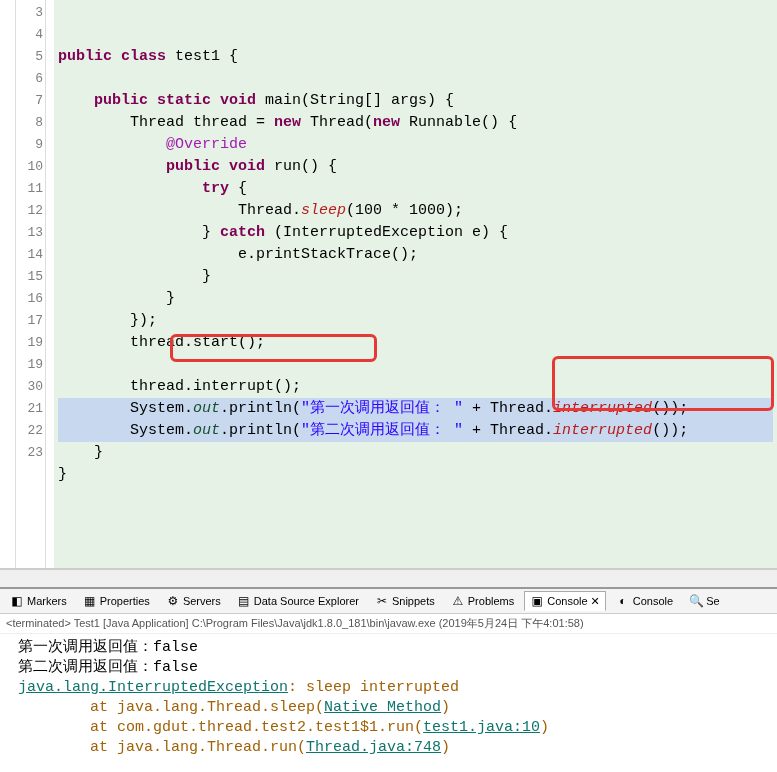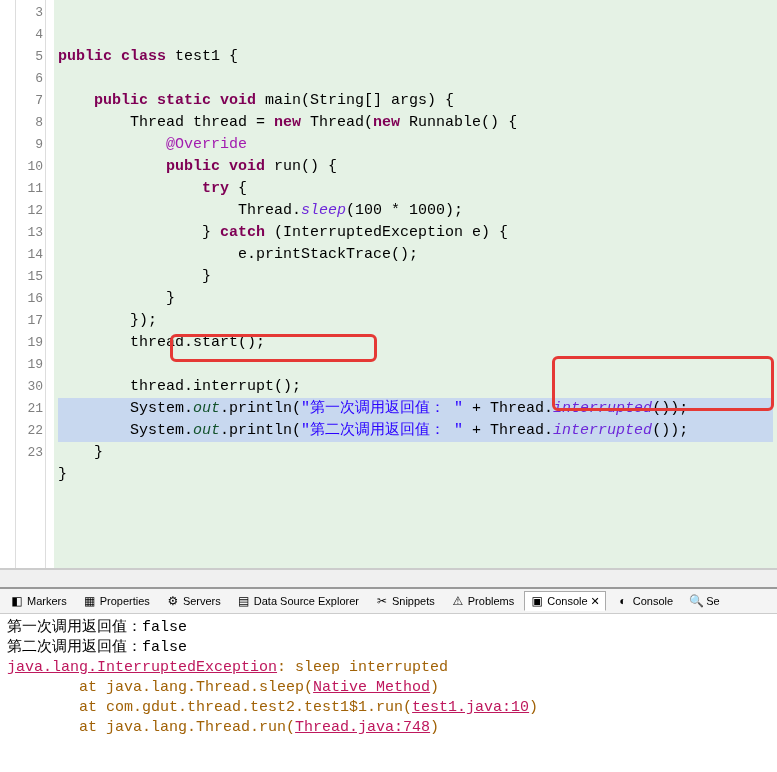--- a/index.html
+++ b/index.html
@@ -45,21 +45,21 @@
   background: #e5f2e5;
   padding: 2px 4px 0 4px;
   position: relative;
   white-space: pre;
   line-height: 22px;
 }
 .code-line { height: 22px; position: relative; }
 .highlight { background: #c8d8ef; }
 .kw { color: #7f0055; font-weight: bold; }
 .cls { color: #000; }
-.method-italic { font-style: italic; color: #6d28d9; }
+.method-italic { font-style: italic; color: #b91c1c; }
 .static-field { color: #14532d; font-style: italic; }
 .str { color: #2a00ff; }
 .anno { color: #a21caf; }
 .redbox1 {
   position: absolute;
   border: 3px solid #e53935;
   border-radius: 6px;
   left: 116px; top: 334px; width: 207px; height: 28px;
   pointer-events: none;
 }
@@ -112,29 +112,29 @@
 }
 .terminate-line {
   font-size: 11px;
   font-family: Tahoma, Arial, sans-serif;
   color: #555;
   padding: 2px 6px;
   border-bottom: 1px solid #eee;
 }
 .console-out {
   flex: 1;
-  padding: 4px 7px;
+  padding: 4px 18px;
   font-family: Consolas, "Courier New", monospace;
   font-size: 15px;
   line-height: 20px;
   white-space: pre;
   overflow: auto;
 }
 .err { color: #a16207; }
-.link { color: #be185d; text-decoration: underline; cursor: pointer; }
+.link { color: #0f766e; text-decoration: underline; cursor: pointer; }
 .scroll-h {
   height: 18px; background: #f0f0f0;
   border-top: 1px solid #ccc;
 }
 </style>
 </head>
 <body>
 
 <div class="editor">
   <div class="marker-col"></div>
@@ -202,14 +202,15 @@
       </div>
       <div class="tab">
         <span class="tab-icon">◐</span>
         <span>Console</span>
       </div>
       <div class="tab">
         <span class="tab-icon">🔍</span>
         <span>Se</span>
       </div>
     </div>
+  <div class="terminate-line">&lt;terminated&gt; Test1 [Java Application] C:\Program Files\Java\jdk1.8.0_181\bin\javaw.exe (2019年5月24日 下午4:01:58)</div>
   <div class="console-out" id="console-out"><div><span>第一次调用返回值：false</span></div><div><span>第二次调用返回值：false</span></div><div><span class="err link">java.lang.InterruptedException</span><span class="err">: sleep interrupted</span></div><div><span class="err">        at java.lang.Thread.sleep(</span><span class="link">Native Method</span><span class="err">)</span></div><div><span class="err">        at com.gdut.thread.test2.test1$1.run(</span><span class="link">test1.java:10</span><span class="err">)</span></div><div><span class="err">        at java.lang.Thread.run(</span><span class="link">Thread.java:748</span><span class="err">)</span></div></div>
 </div>
 
 </body></html>

